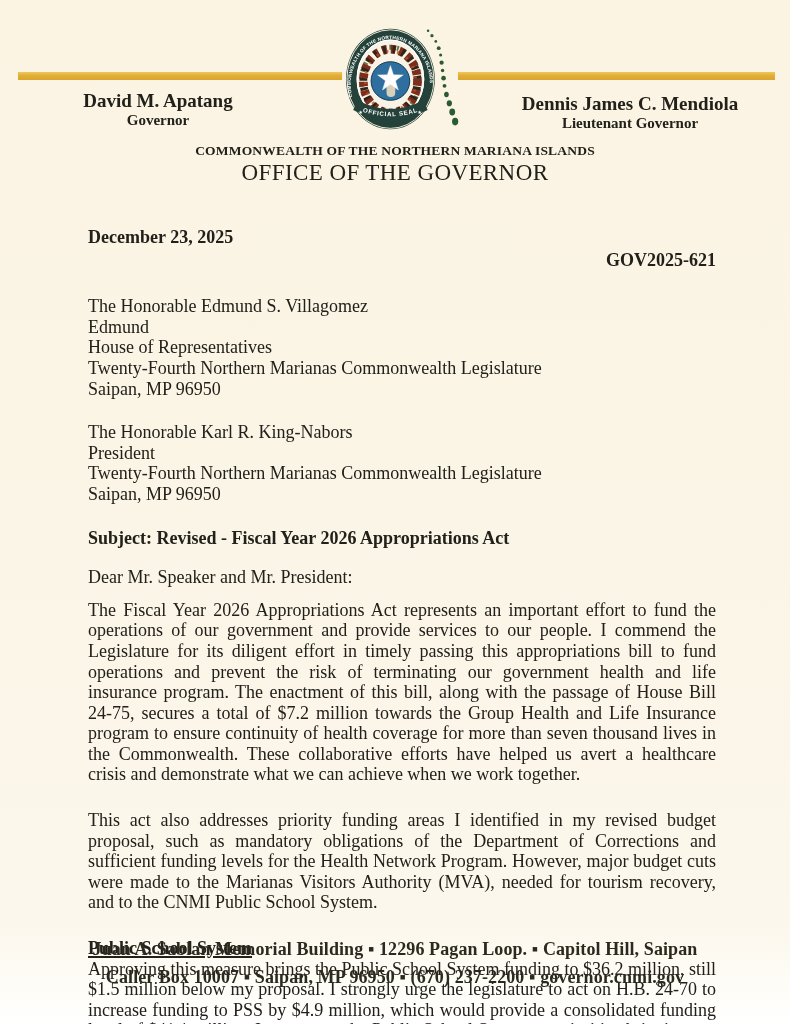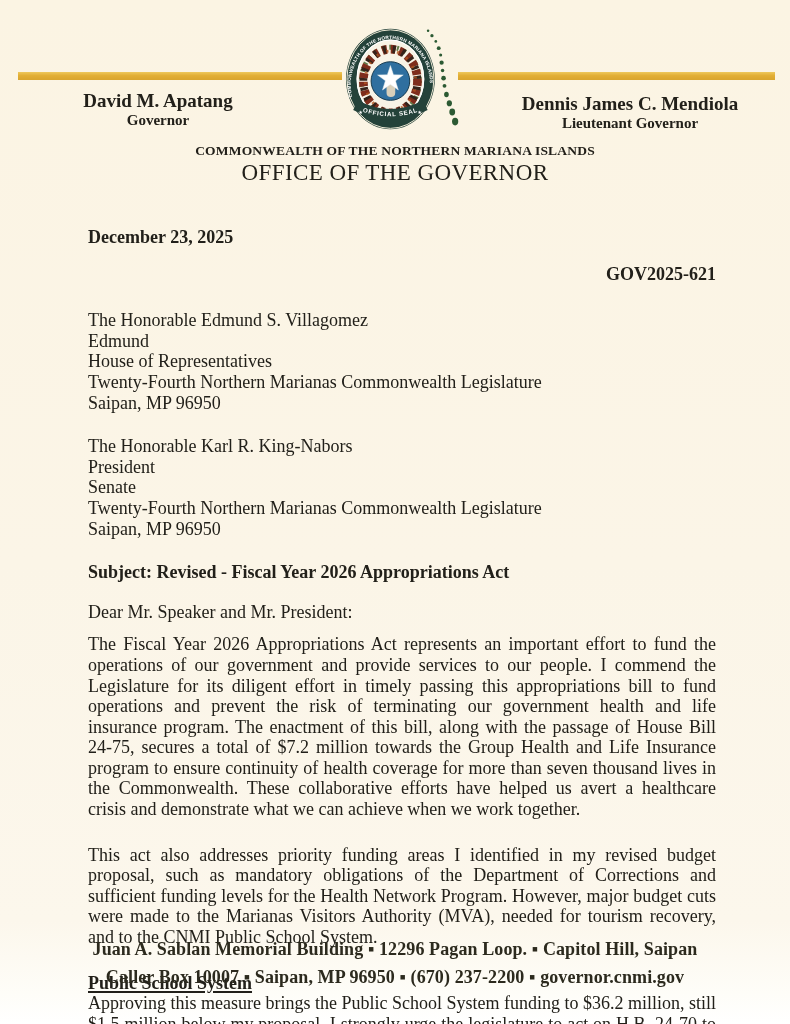--- a/index.html
+++ b/index.html
@@ -20,21 +20,21 @@
   .official .name  { font-weight:bold; font-size:19px; white-space:nowrap; }
   .official .title { font-weight:bold; font-size:15px; }
   .official.left  { left:18px;  top:90px; width:280px; }
   .official.right { left:478px; top:93px; width:304px; }
   .org-title { position:absolute; top:143px; left:0; width:100%; text-align:center; line-height:1.2; }
   .org-title .line1 { font-weight:bold; font-size:13.5px; letter-spacing:.2px; }
   .org-title .line2 { font-weight:normal; font-size:23px; letter-spacing:.4px; }
   
   .content { position:absolute; left:88px; top:227px; width:628px; font-size:18px; line-height:20.6px; }
   .date-line { font-weight:bold; }
-  .ref-line  { font-weight:bold; text-align:right; margin-top:16px; margin-bottom:26px; }
+  .ref-line  { font-weight:bold; text-align:right; margin-top:2px; margin-bottom:26px; }
   .recipient { margin-bottom:23px; }
   .subject   { font-weight:bold; margin-top:10px; margin-bottom:19px; }
   .salutation{ margin-bottom:12px; }
   .para { text-align:justify; margin:0 0 25px 0; }
   .section-heading { font-weight:bold; text-decoration:underline; text-decoration-thickness:1.5px; text-underline-offset:2px; }
   .section-body { text-align:justify; margin:0; }
   
   .footer { position:absolute; top:936px; left:0; width:100%; text-align:center;
     font-weight:bold; font-size:18px; line-height:1.55; color:#2c2a1e; letter-spacing:.1px; }
 </style>
@@ -122,21 +122,20 @@
       <div>The Honorable Edmund S. Villagomez</div>
       <div>Edmund</div>
       <div>House of Representatives</div>
       <div>Twenty-Fourth Northern Marianas Commonwealth Legislature</div>
       <div>Saipan, MP 96950</div>
     </div>
 
     <div class="recipient">
       <div>The Honorable Karl R. King-Nabors</div>
       <div>President</div>
-      <div>Senate</div>
       <div>Twenty-Fourth Northern Marianas Commonwealth Legislature</div>
       <div>Saipan, MP 96950</div>
     </div>
 
     <div class="subject">Subject: Revised - Fiscal Year 2026 Appropriations Act</div>
     <div class="salutation">Dear Mr. Speaker and Mr. President:</div>
 
     <p class="para">The Fiscal Year 2026 Appropriations Act represents an important effort to fund the operations of our government and provide services to our people. I commend the Legislature for its diligent effort in timely passing this appropriations bill to fund operations and prevent the risk of terminating our government health and life insurance program. The enactment of this bill, along with the passage of House Bill 24-75, secures a total of $7.2 million towards the Group Health and Life Insurance program to ensure continuity of health coverage for more than seven thousand lives in the Commonwealth. These collaborative efforts have helped us avert a healthcare crisis and demonstrate what we can achieve when we work together.</p>
     <p class="para">This act also addresses priority funding areas I identified in my revised budget proposal, such as mandatory obligations of the Department of Corrections and sufficient funding levels for the Health Network Program. However, major budget cuts were made to the Marianas Visitors Authority (MVA), needed for tourism recovery, and to the CNMI Public School System.</p>
 

